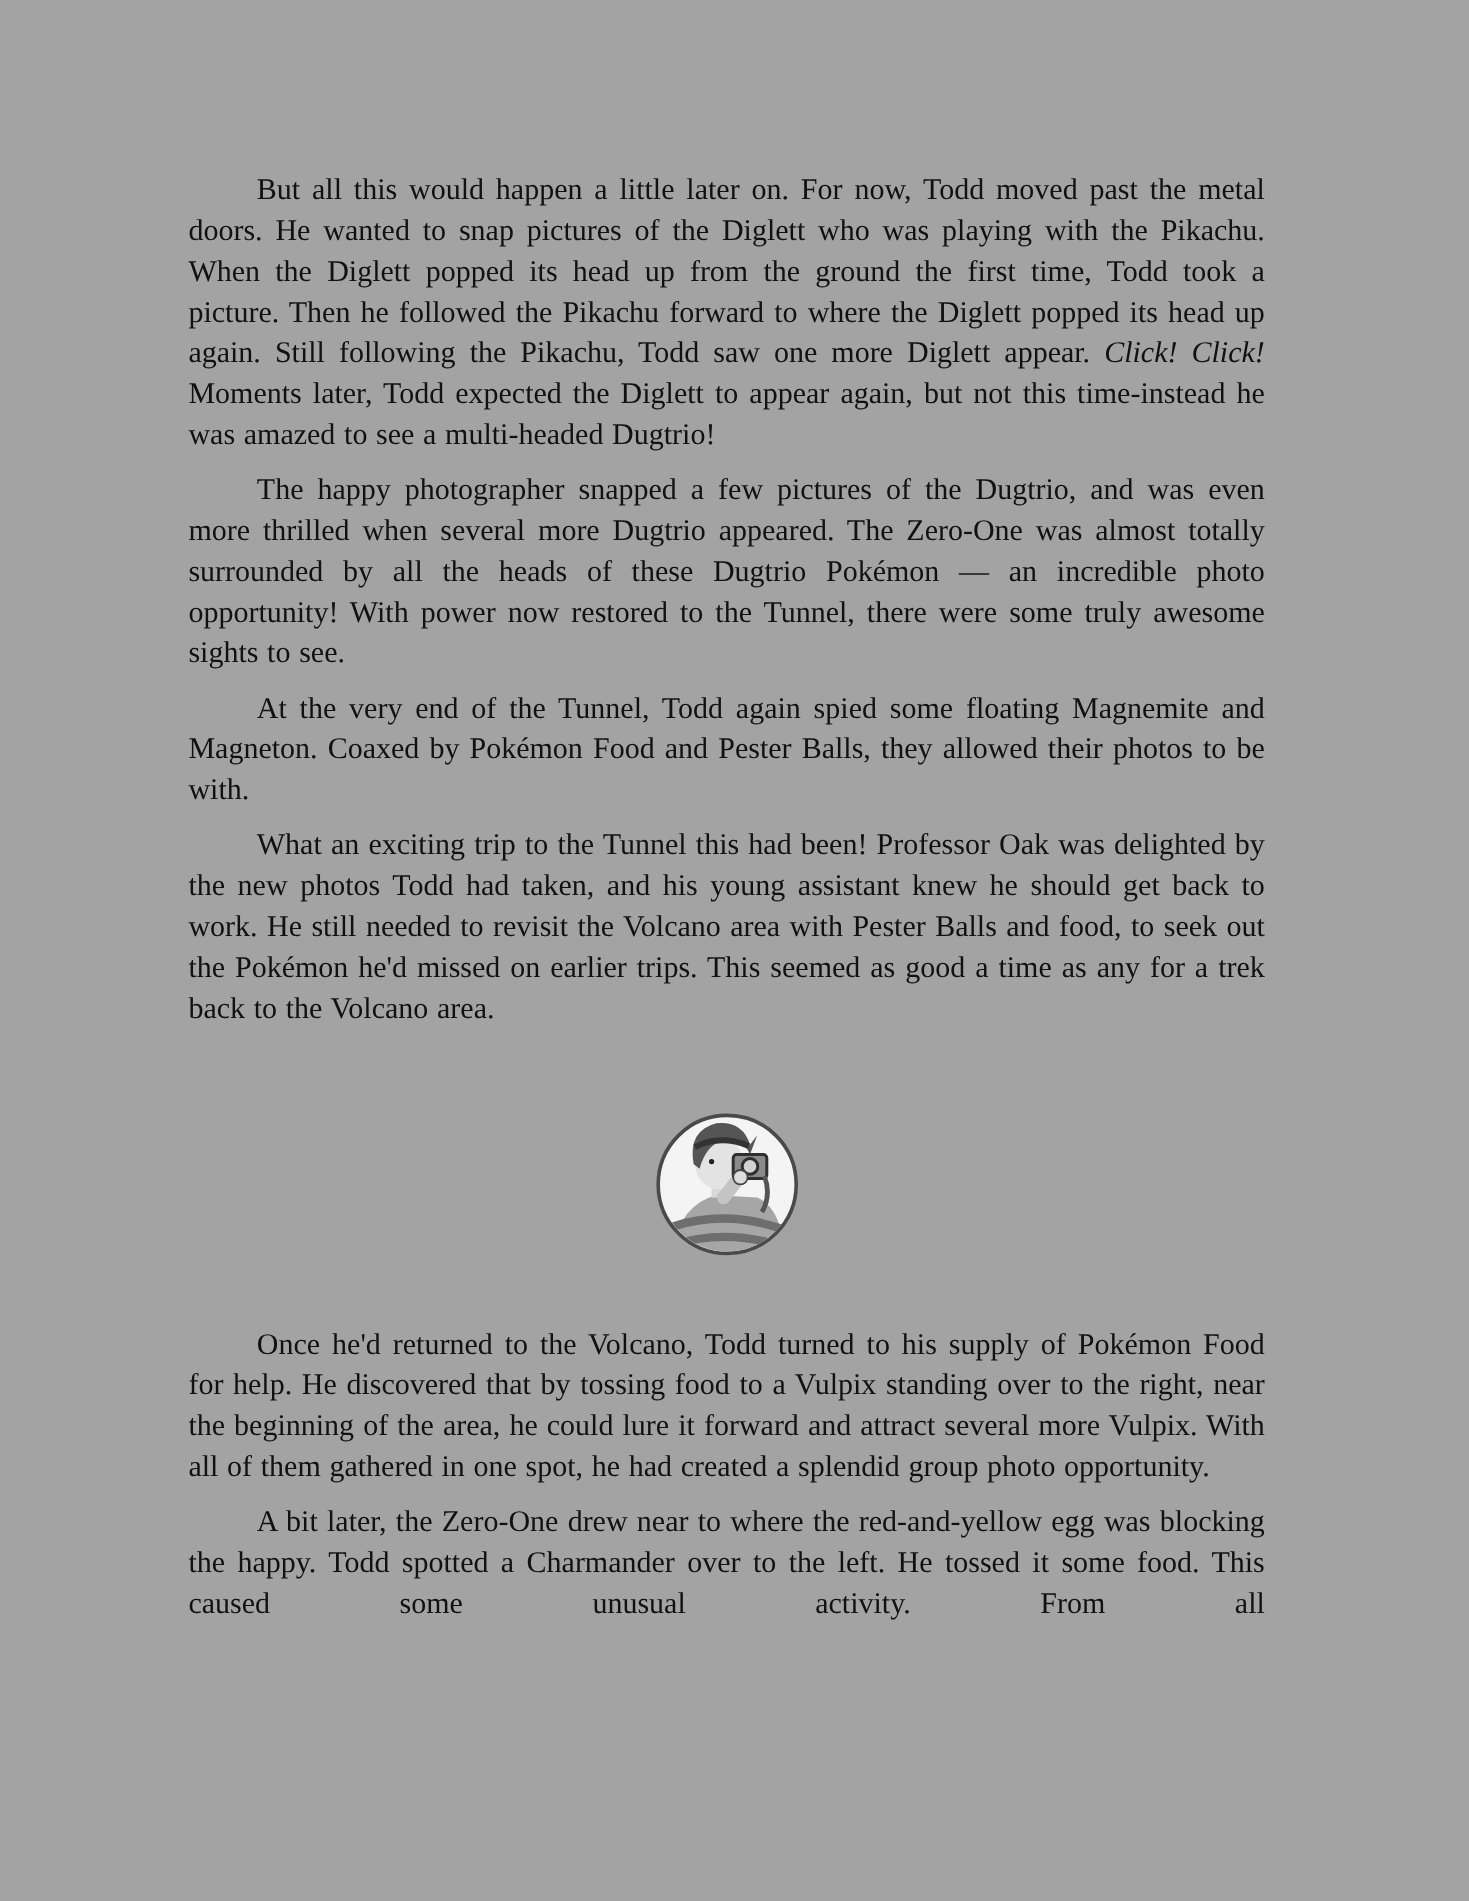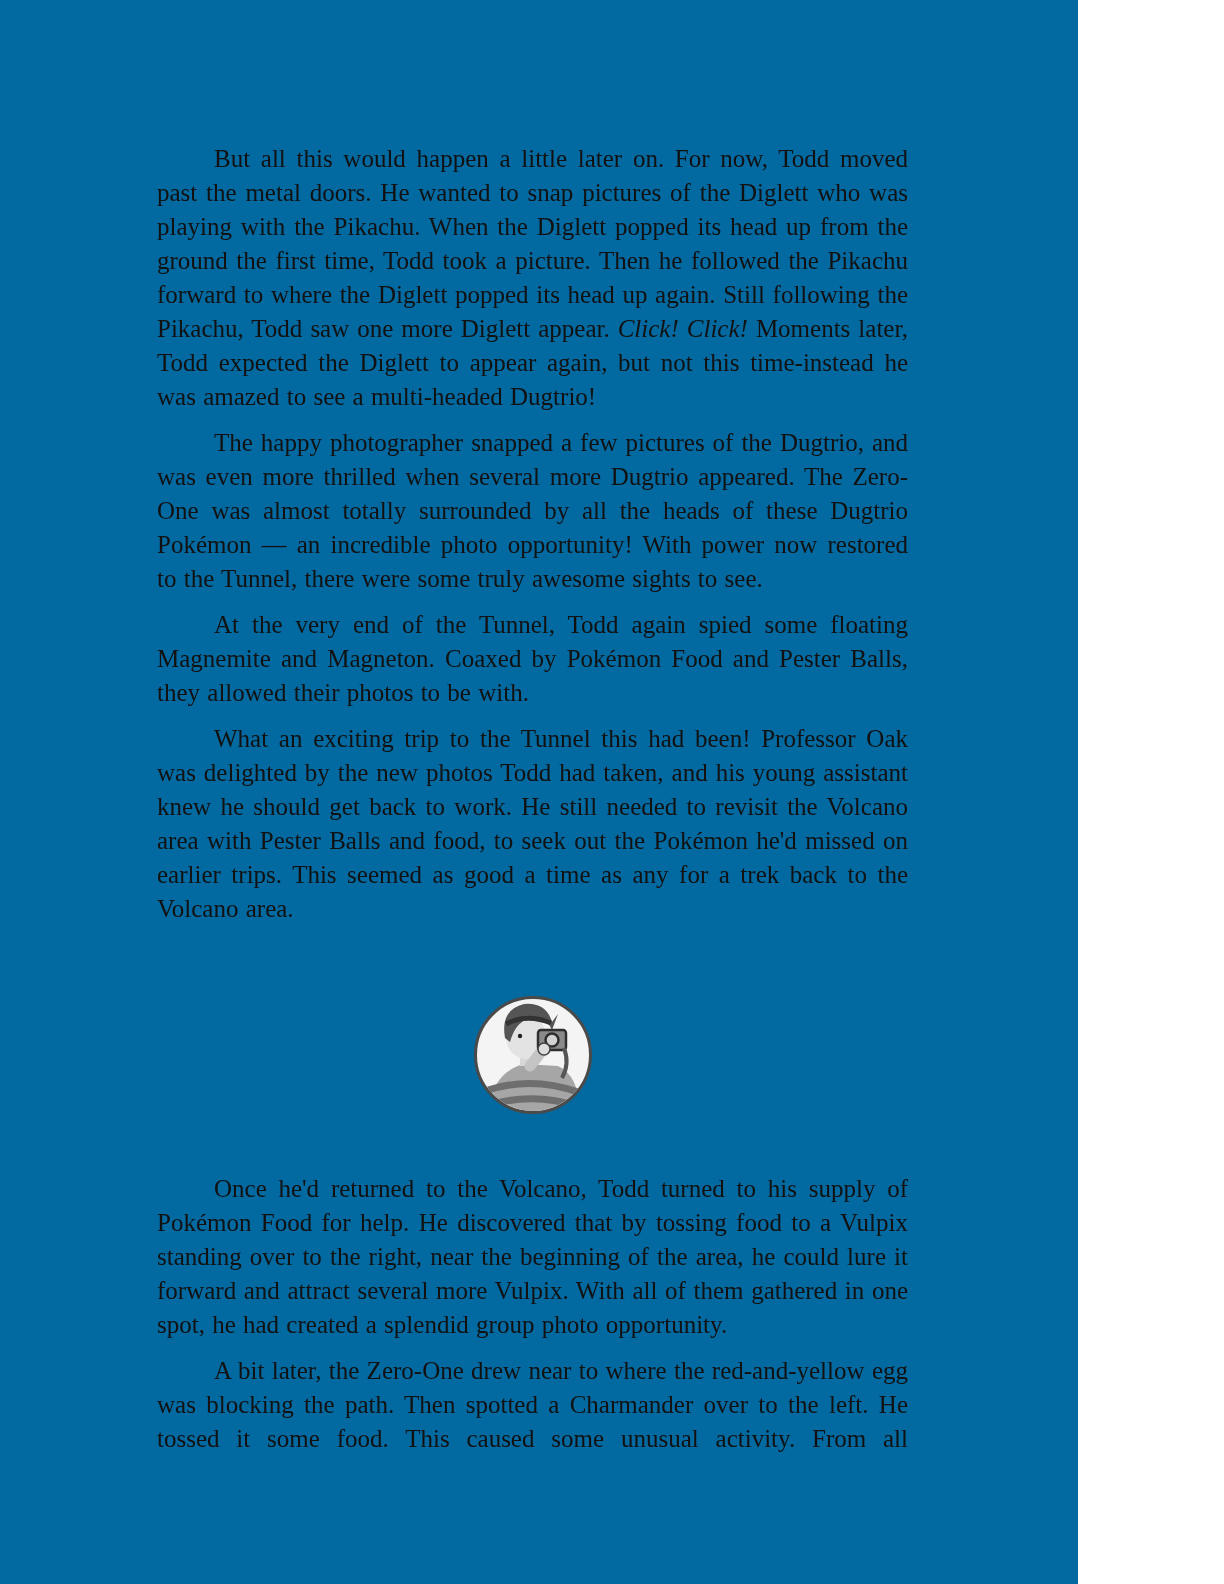--- a/index.html
+++ b/index.html
@@ -8,24 +8,24 @@
     background: #ffffff;
   }
   body {
     width: 1224px;
     height: 1584px;
     position: relative;
     overflow: hidden;
   }
   .page {
     box-sizing: border-box;
-    width: 1078px;
+    width: 1224px;
     height: 1584px;
     padding: 142px 170px 24px 157px;
-    background: #0369a1;
+    background: #a3a3a3;
   }
   .book-text p {
     font-family: "Liberation Serif", "DejaVu Serif", serif;
     font-size: 25px;
     line-height: 34px;
     color: #111111;
     text-align: justify;
     text-indent: 57px;
     margin: 0 0 12px 0;
     word-spacing: 1px;
@@ -92,16 +92,16 @@
 
           <path d="M92 54 Q98 70 90 84" stroke="#555555" stroke-width="4" fill="none"></path>
 
           <circle cx="72" cy="55" r="6" fill="#dddddd" stroke="#444444" stroke-width="1.5"></circle>
         </g>
       </svg>
     </div>
 
     <p>Once he'd returned to the Volcano, Todd turned to his supply of Pokémon Food for help. He discovered that by tossing food to a Vulpix standing over to the right, near the beginning of the area, he could lure it forward and attract several more Vulpix. With all of them gathered in one spot, he had created a splendid group photo opportunity.</p>
 
-    <p class="justify-last">A bit later, the Zero-One drew near to where the red-and-yellow egg was blocking the path. Then spotted a Charmander over to the left. He tossed it some food. This caused some unusual activity. From all</p>
+    <p class="justify-last">A bit later, the Zero-One drew near to where the red-and-yellow egg was blocking the happy. Todd spotted a Charmander over to the left. He tossed it some food. This caused some unusual activity. From all</p>
 
   </div>
 </div>
 
 </body></html>

